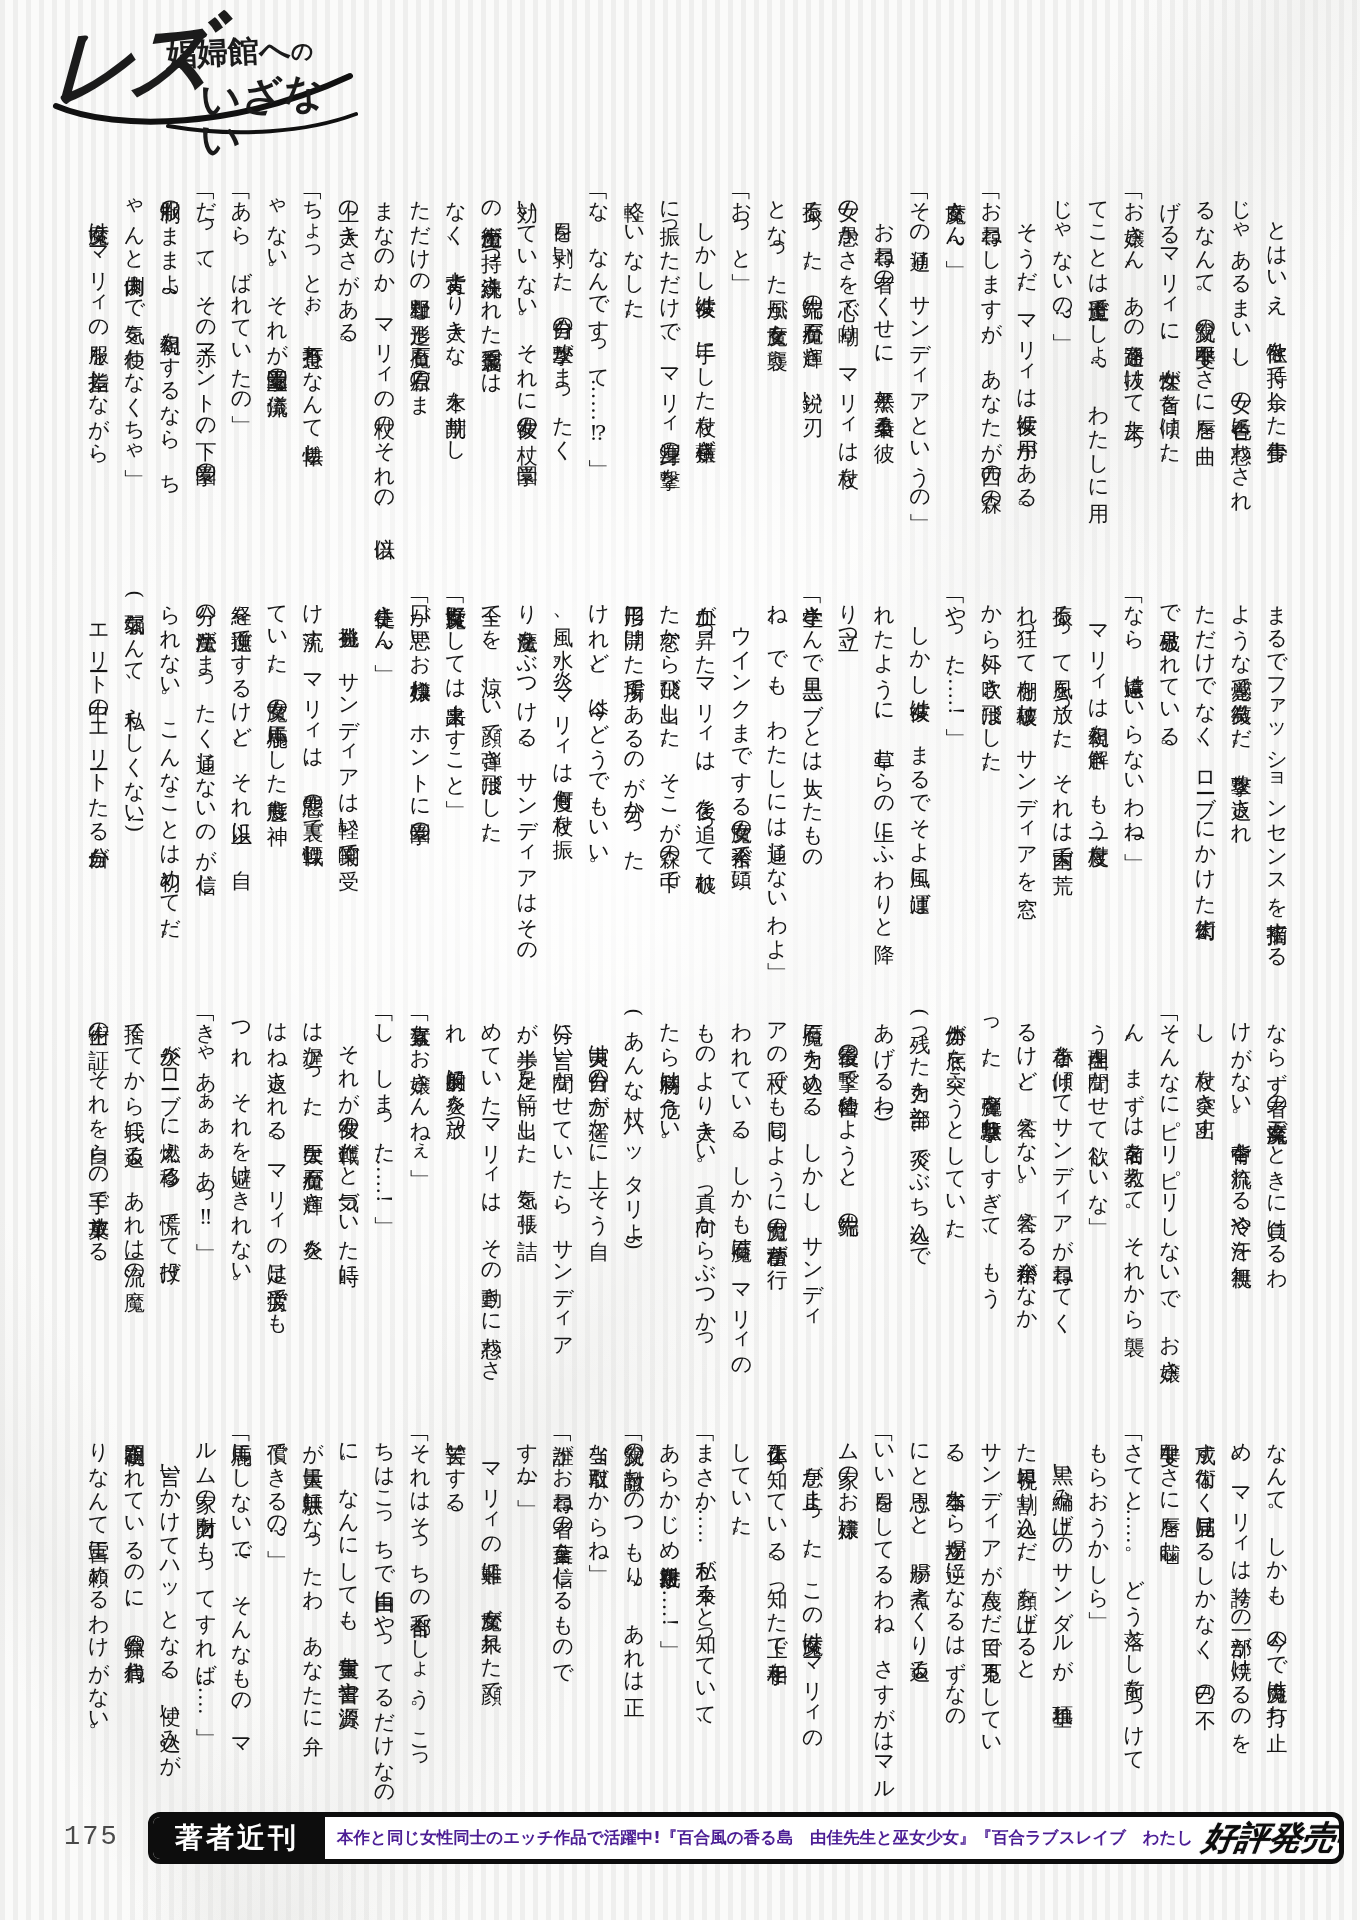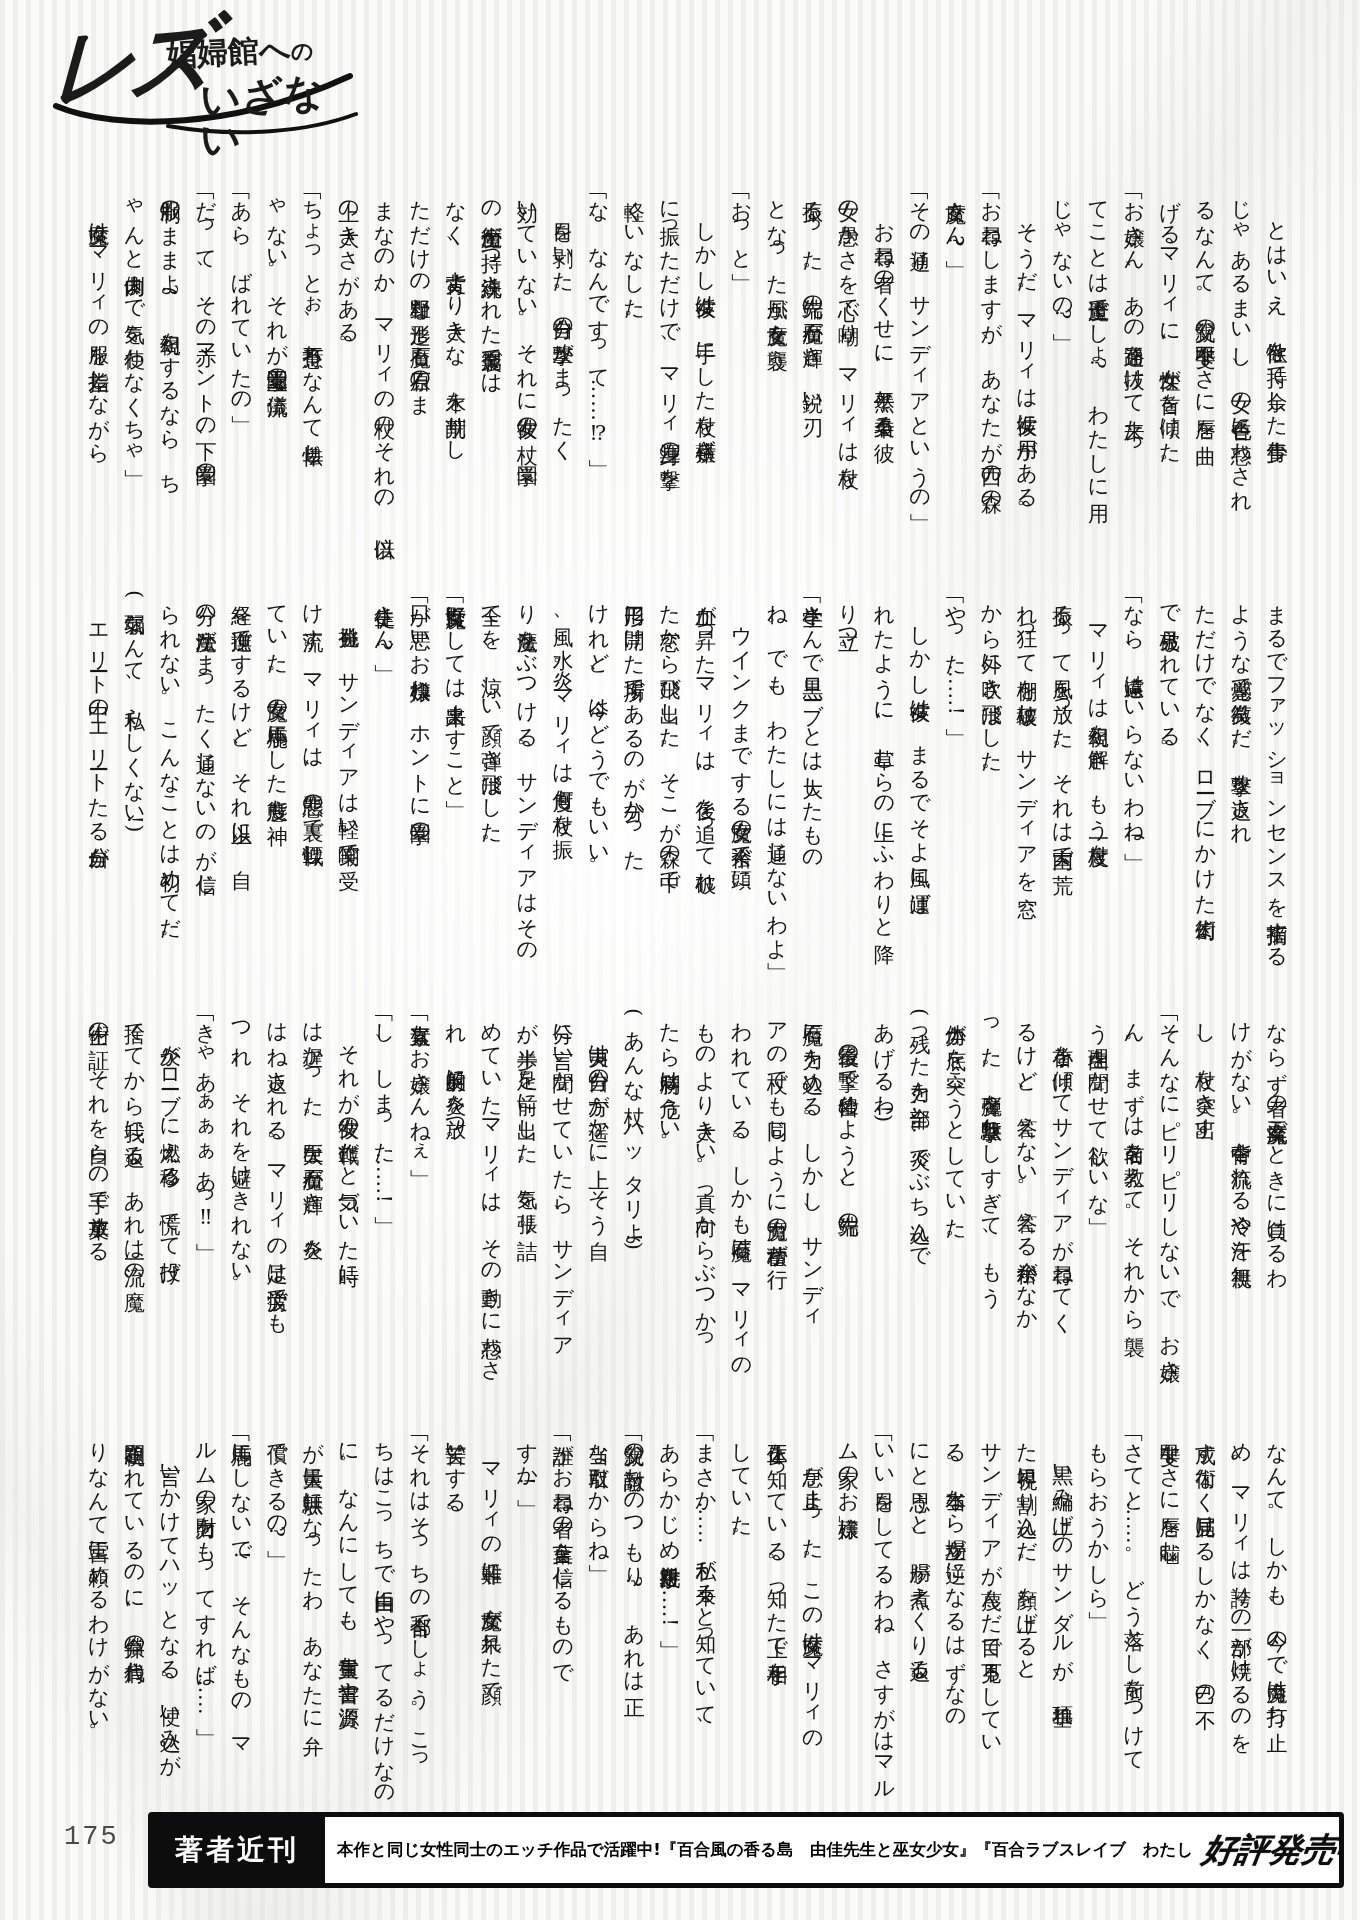--- a/index.html
+++ b/index.html
@@ -50,35 +50,35 @@
 
   
   .pagenum{
     position:absolute;left:64px;top:1822px;
     font-family:Liberation Mono, monospace;
     font-size:27px;color:#4a4a4a;letter-spacing:2px;
   }
 
   
   .footer{
-    position:absolute;left:148px;top:1812px;width:1196px;height:76px;
+    position:absolute;left:148px;top:1812px;width:1196px;height:52px;
     box-sizing:border-box;
-    background:#fff;border:5px solid #0d0d0d;border-radius:4px;
+    background:#fff;border:5px solid #0d0d0d;border-radius:12px;
     display:flex;align-items:center;overflow:hidden;
     font-family:"DejaVu Sans", sans-serif;
   }
   .footer-label{
     background:#0d0d0d;color:#fff;height:100%;
     display:flex;align-items:center;
     padding:0 26px 0 22px;
     font-size:28px;font-weight:bold;letter-spacing:3px;
     flex:0 0 auto;
   }
   .footer-text{
-    font-size:16.5px;line-height:1.4;font-weight:600;color:#000000;
+    font-size:16.5px;line-height:1.4;font-weight:600;color:#4c1d95;
     padding:0 10px 0 12px;white-space:nowrap;flex:0 0 auto;
   }
   .footer-badge{
     margin-left:auto;padding-right:18px;flex:0 0 auto;
     font-size:33px;font-weight:900;font-style:italic;color:#0d0d0d;
     letter-spacing:0px;
     text-shadow:0 0 1px #0d0d0d;
     transform:skewX(-8deg);
   }
 </style>

